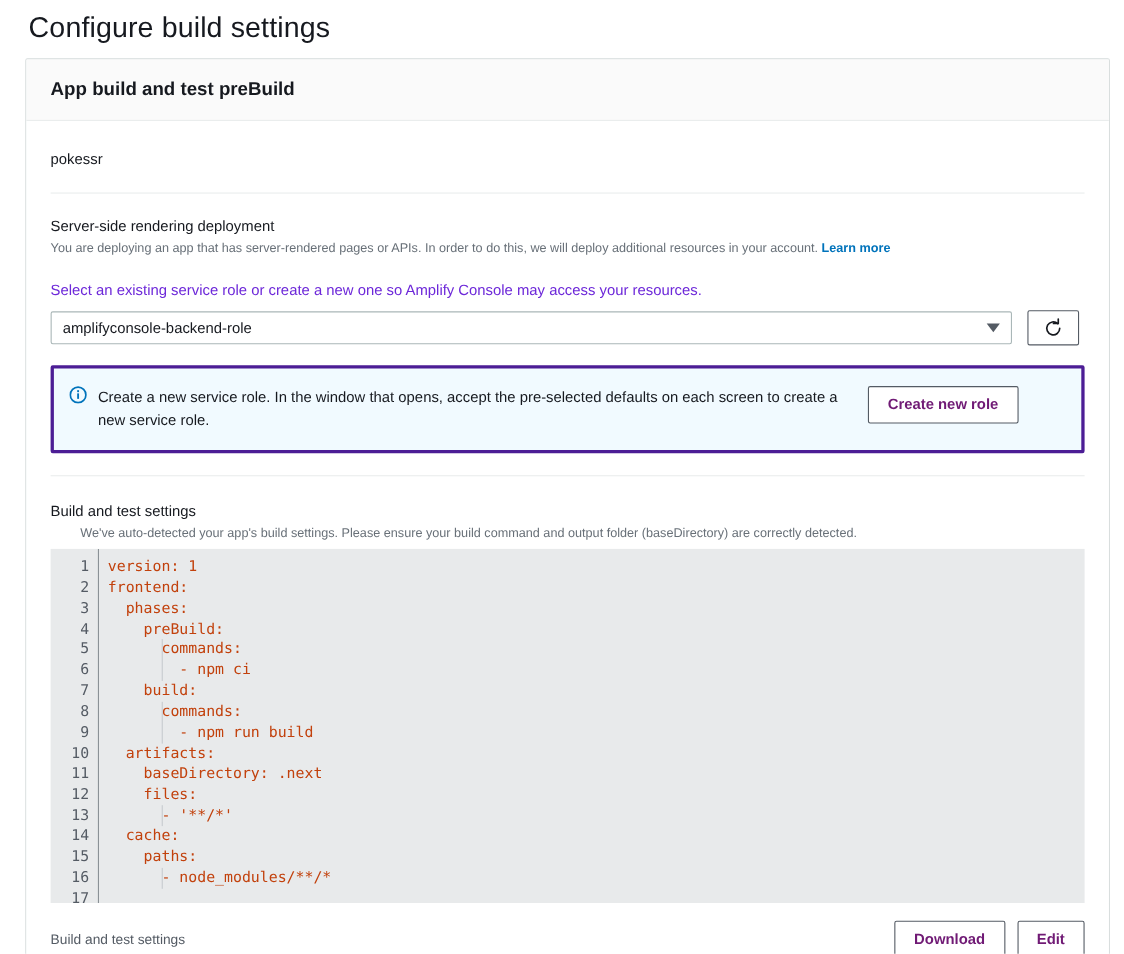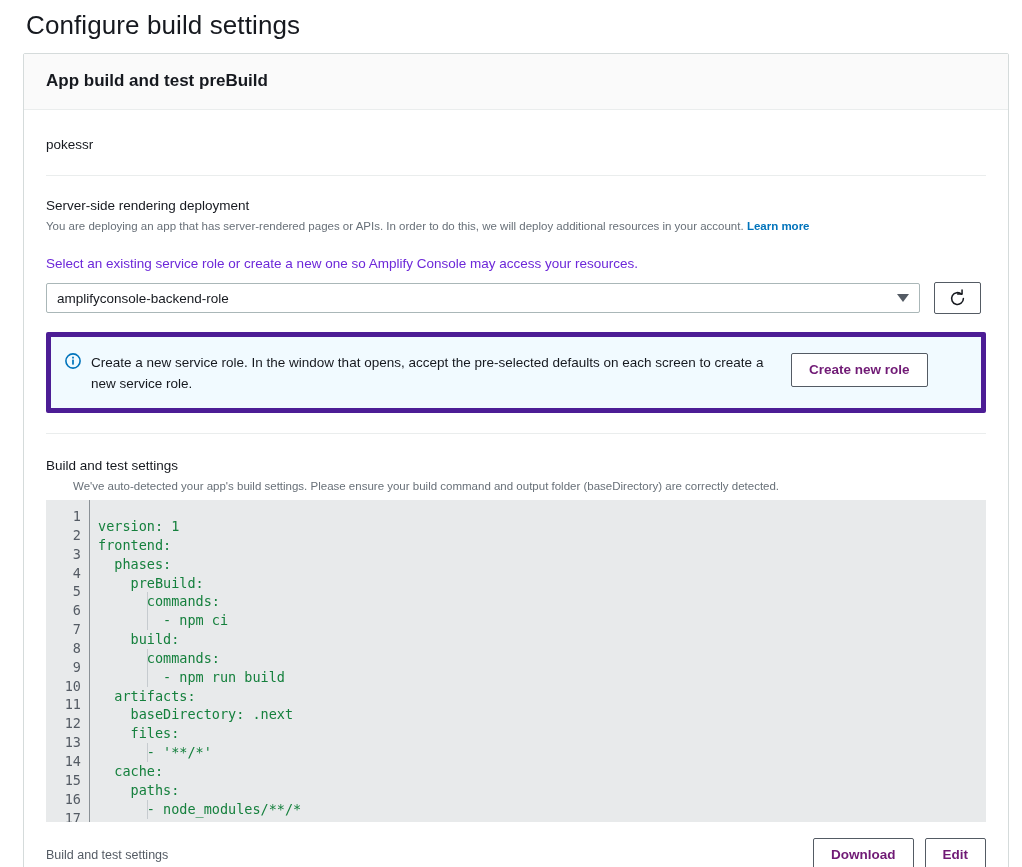--- a/index.html
+++ b/index.html
@@ -136,21 +136,21 @@
     align-items: center;
     justify-content: center;
     cursor: pointer;
     padding: 0;
   }
   .icon-button svg { display: block; }
 
   
   .alert {
     margin-top: 18px;
-    border: 5px solid #4c1d95;
+    border: 3px solid #4c1d95;
     border-radius: 2px;
     background: #f1faff;
     display: flex;
     align-items: flex-start;
     padding: 14px 16px 14px 14px;
     min-height: 80px;
   }
   .alert-icon {
     flex: 0 0 auto;
     margin-top: 2px;
@@ -210,24 +210,23 @@
     text-align: right;
     padding: 7px 8px 0 0;
     color: #545b64;
     border-right: 1px solid #8a9196;
     user-select: none;
   }
   .gutter div { height: 18.85px; }
   .code {
     flex: 1 1 auto;
     padding: 7px 0 0 8px;
-    color: #15803d;
+    color: #c2410c;
     white-space: pre;
     position: relative;
-    margin-top: 10px;
   }
   .code div { height: 18.85px; }
   .indent-guide {
     position: absolute;
     width: 1px;
     background: #c6cbcf;
     left: 46px;
   }
 
   

